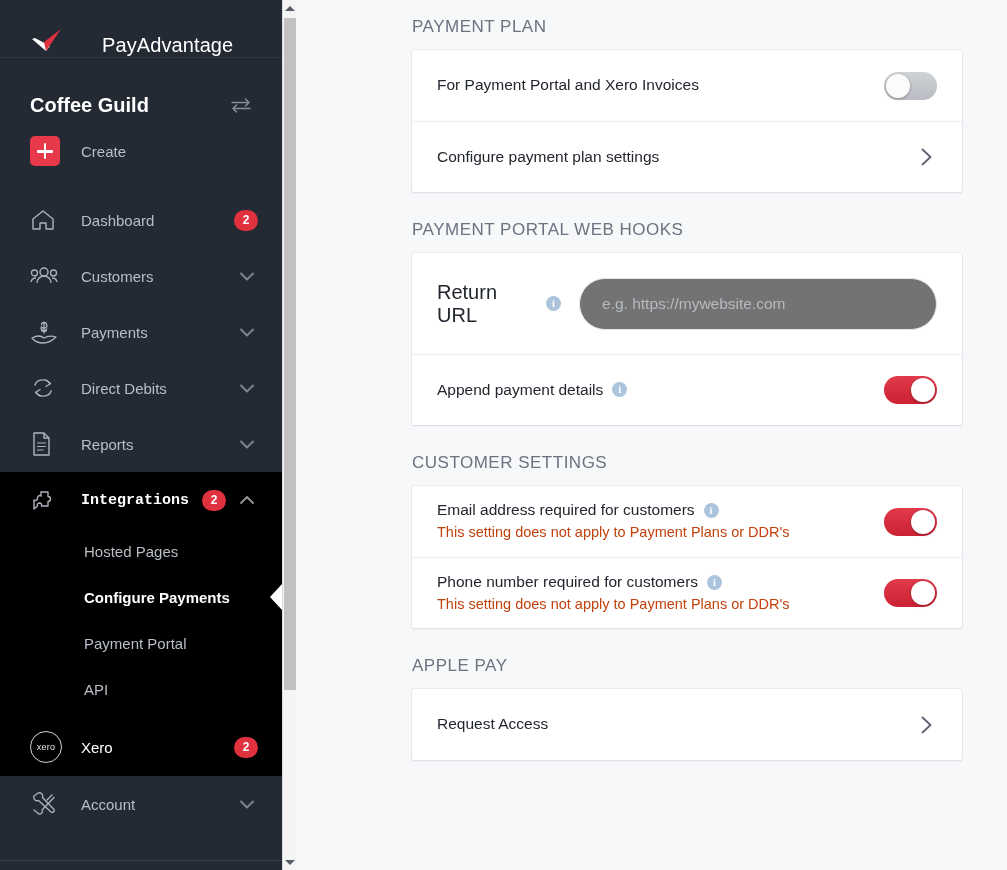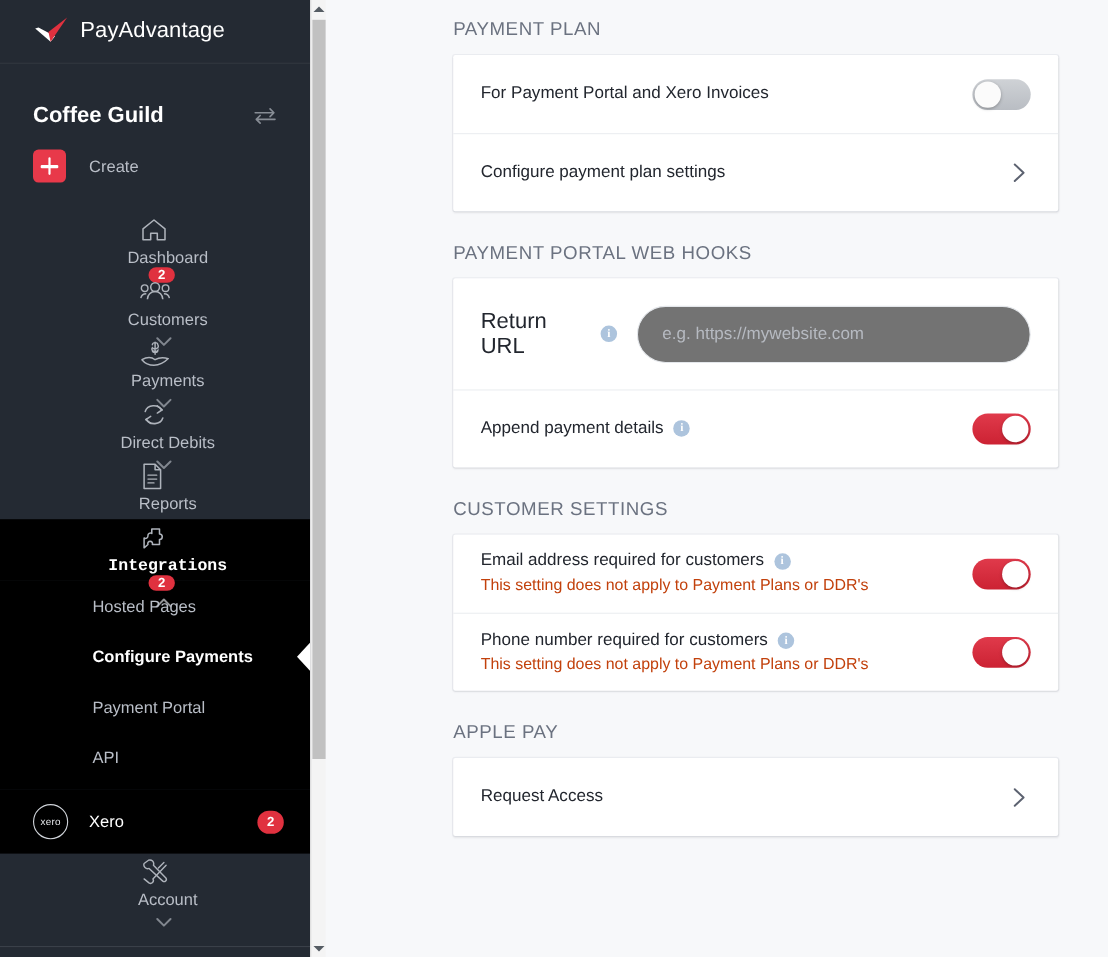--- a/index.html
+++ b/index.html
@@ -9,23 +9,24 @@
     overflow: hidden; background: #f7f8fa;
   }
   .app { display: flex; width: 1007px; height: 870px; position: relative; }
 
   
   .sidebar {
     width: 282px; height: 870px; background: #242a33;
     flex: 0 0 282px; position: relative; overflow: hidden;
   }
   .brand {
-    height: 58px; display: flex; align-items: center;
+    height: 58px; display: flex; align-items: flex-end;
     padding-left: 30px; border-bottom: 1px solid #32373f;
     background: #242a33;
+    gap: 29px;
   }
   .brand-logo { width: 34px; height: 30px; flex: 0 0 34px; margin-right: 9px; }
   .brand-name {
     color: #ffffff; font-size: 20px; letter-spacing: .1px;
   }
   .org-row {
     display: flex; align-items: center; justify-content: space-between;
     padding: 28px 30px 0 30px; height: 66px;
   }
   .org-name { color: #ffffff; font-size: 20px; font-weight: bold; }
@@ -42,21 +43,21 @@
   .create-plus::before, .create-plus::after {
     content: ""; position: absolute; background: #fff; border-radius: 1px;
   }
   .create-plus::before { left: 7px; right: 7px; top: 14px; height: 2.5px; }
   .create-plus::after { top: 7px; bottom: 7px; left: 13.7px; width: 2.5px; }
   .create-label { color: #b9bec7; font-size: 15px; }
 
   .nav { padding-top: 4px; }
   .nav-item {
     display: flex; align-items: center; height: 56px;
-    padding: 0 24px 0 30px; cursor: pointer; position: relative; flex-direction: column;
+    padding: 0 24px 0 30px; cursor: pointer; position: relative;
   }
   .nav-ico { width: 34px; flex: 0 0 34px; display: flex; align-items: center;
              justify-content: flex-start; }
   .nav-label { flex: 1; color: #b9bec7; font-size: 15px; margin-left: 17px; }
   .nav-item.active-parent { background: #000000; }
   .nav-item.active-parent .nav-label { color: #ffffff; font-weight: bold; font-family: Liberation Mono, monospace; }
   .badge {
     min-width: 24px; height: 21px; border-radius: 11px; background: #e0313f;
     color: #fff; font-size: 12px; font-weight: bold;
     display: flex; align-items: center; justify-content: center;

